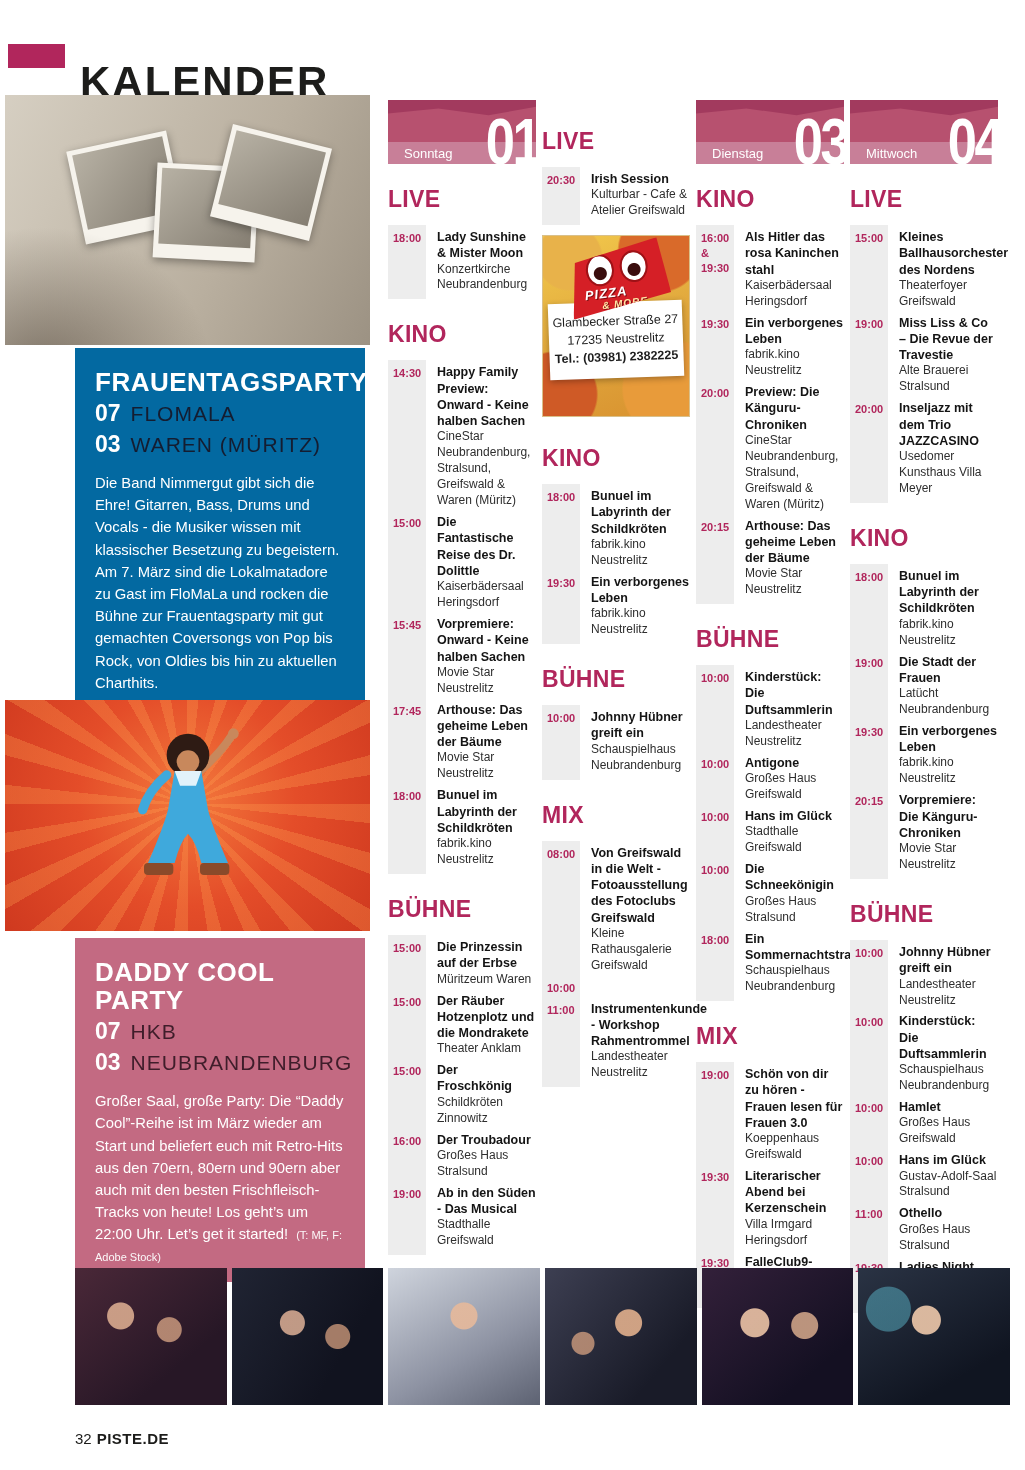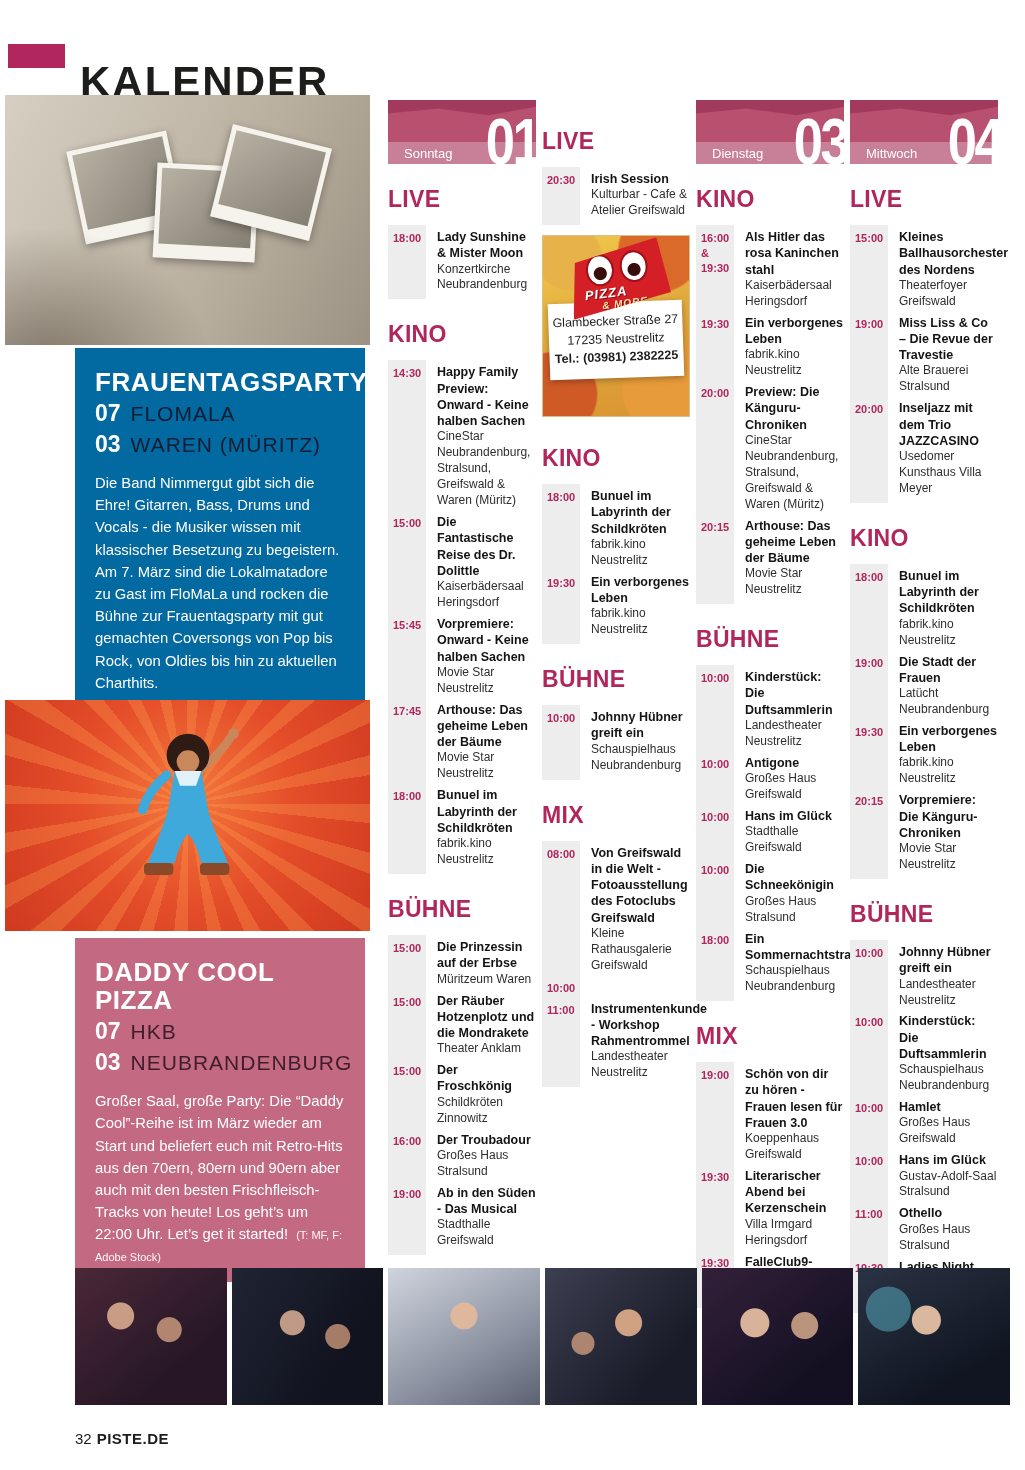--- a/index.html
+++ b/index.html
@@ -160,21 +160,21 @@
       <circle cx="60" cy="26" r="8.5" fill="#c8885c"></circle>
       <path d="M50 33 L70 33 L75 62 Q78 74 90 102 L70 102 Q66 86 60 80 Q54 86 50 102 L30 102 Q42 74 45 62 Z" fill="#3fa9dc"></path>
       <path d="M50 33 L70 33 L66 44 L54 44 Z" fill="#fff" opacity=".85"></path>
       <path d="M44 36 Q30 48 26 62" stroke="#3fa9dc" stroke-width="7" fill="none" stroke-linecap="round"></path>
       <rect x="27" y="102" width="22" height="9" rx="3" fill="#8a4a2a"></rect>
       <rect x="69" y="102" width="22" height="9" rx="3" fill="#8a4a2a"></rect>
     </svg>
   </div>
 
   <section class="promo promo-daddy">
-    <div class="promo-title">DADDY COOL PIZZA</div>
+    <div class="promo-title">DADDY COOL PARTY</div>
     <div class="promo-date">
       <span class="num">07</span>
       <span class="place">HKB</span>
     </div>
     <div class="promo-date">
       <span class="num">03</span>
       <span class="place">NEUBRANDENBURG</span>
     </div>
     <div class="promo-body">
       <span>Großer Saal, große Party: Die “Daddy Cool”-Reihe ist im März wieder am Start und beliefert euch mit Retro-Hits aus den 70ern, 80ern und 90ern aber auch mit den besten Frischfleisch-Tracks von heute! Los geht’s um 22:00 Uhr. Let’s get it started!</span>

